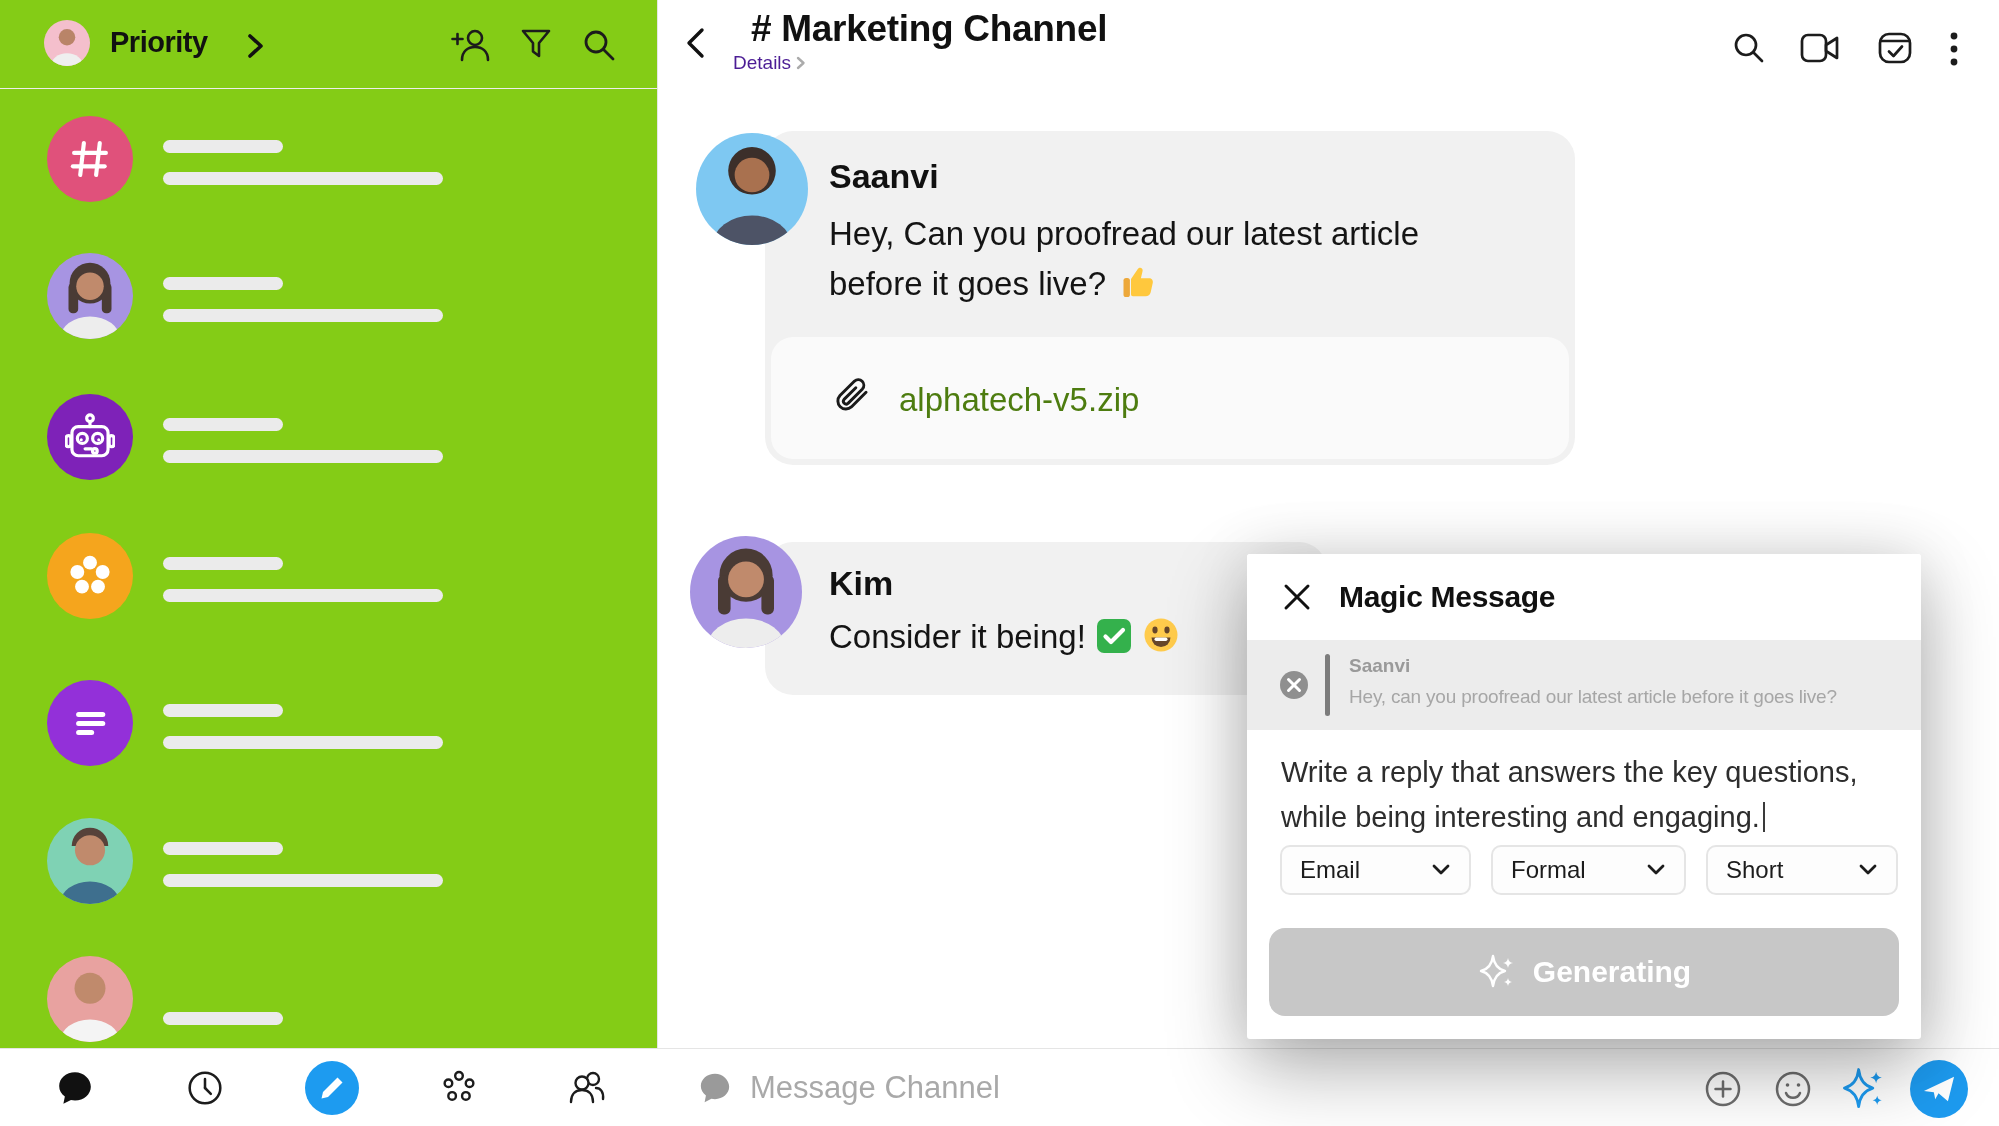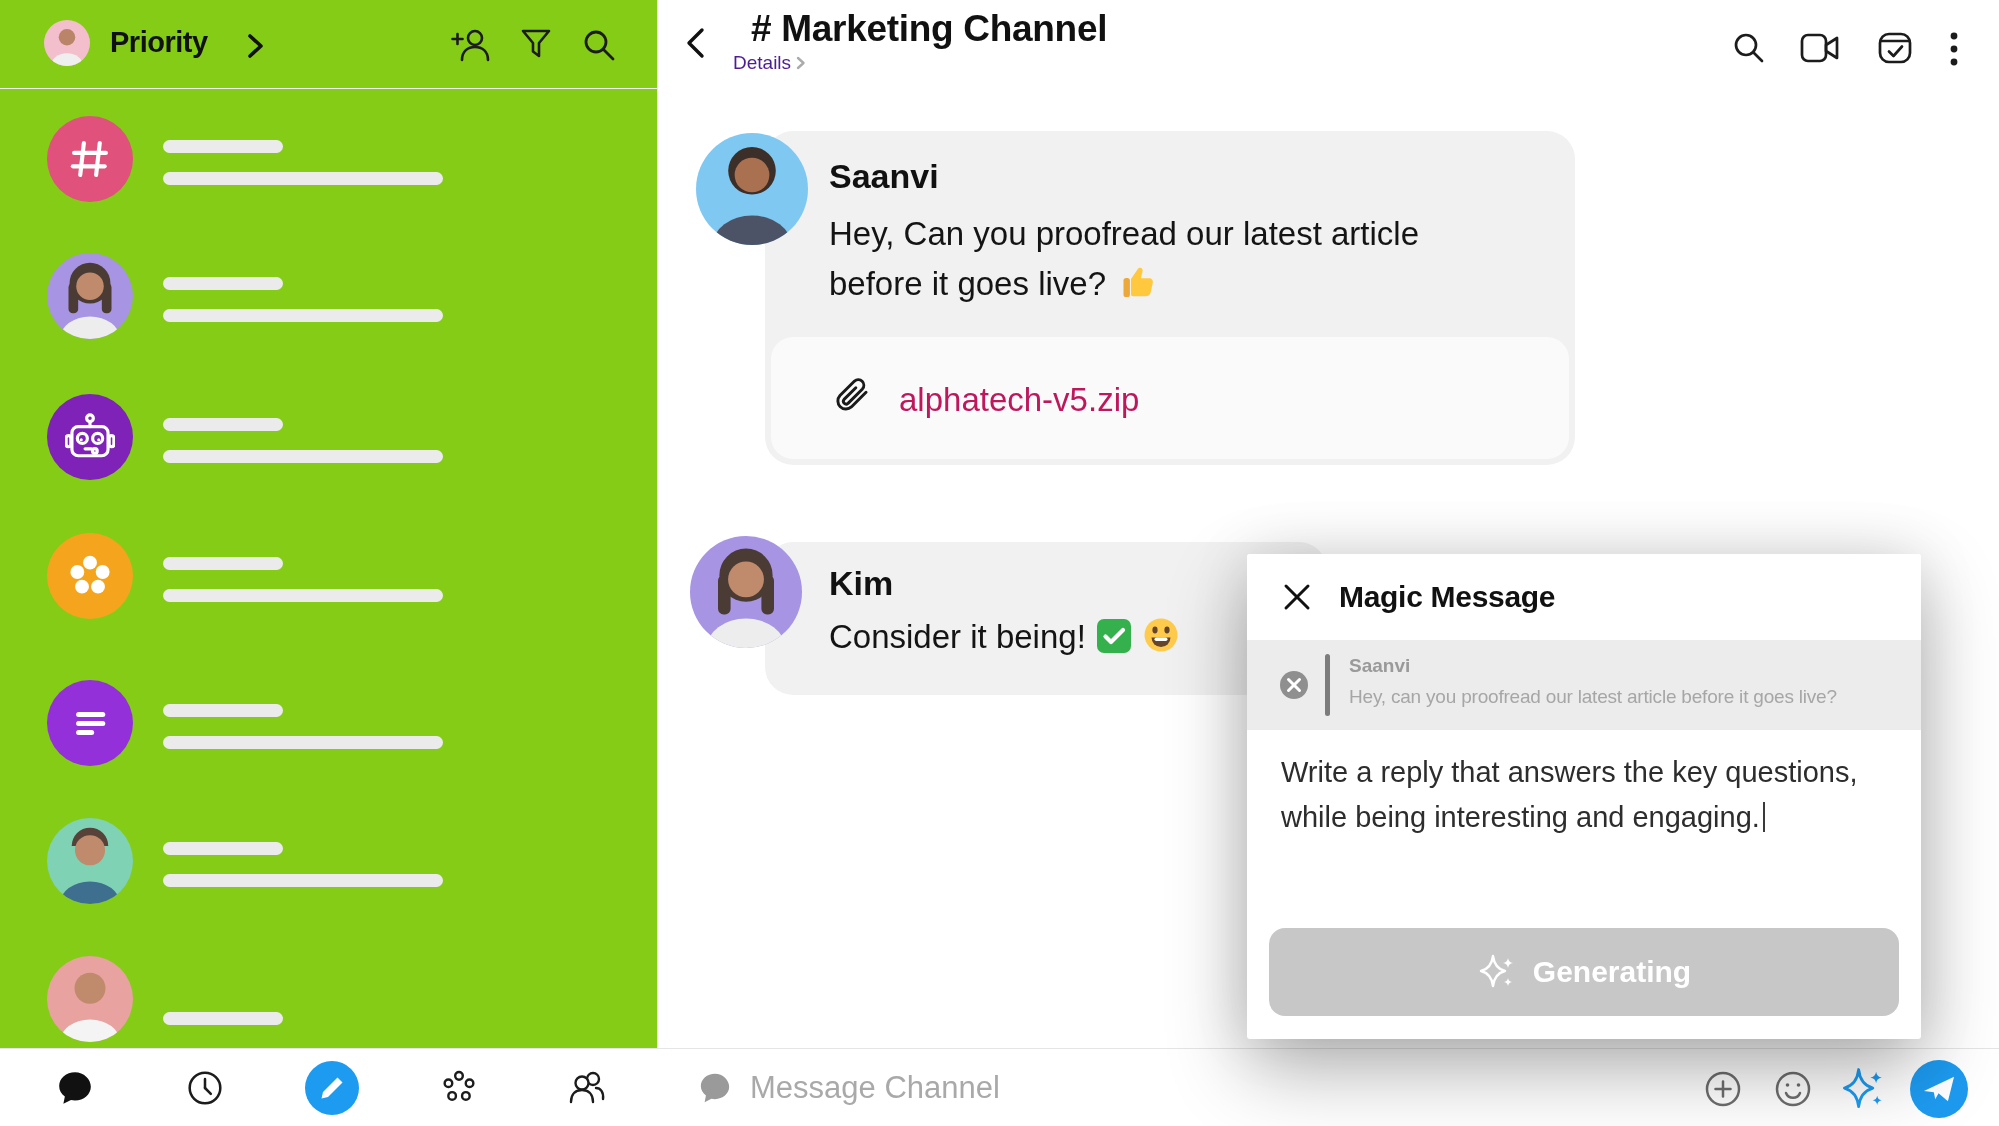--- a/index.html
+++ b/index.html
@@ -33,21 +33,21 @@
   .ch-icons { position:absolute; top:0; }
 
   
   .bubble { position:absolute; background:#F1F1F1; border-radius:28px; }
   .msg-avatar { position:absolute; width:112px; height:112px; border-radius:50%; overflow:hidden; z-index:2;
     display:flex; align-items:center; justify-content:center; }
   .msg-name { position:absolute; left:64px; font-size:34px; font-weight:bold; }
   .msg-text { position:absolute; left:64px; font-size:33px; line-height:50px; color:#141414; }
   .attach { position:absolute; left:6px; bottom:6px; width:798px; height:122px;
     background:#FAFAFA; border-radius:22px; }
-  .attach-label { position:absolute; left:128px; top:44px; font-size:33px; color:#be185d; }
+  .attach-label { position:absolute; left:128px; top:44px; font-size:33px; color:#4d7c0f; }
   .emoji { display:inline-block; vertical-align:-6px; margin-left:10px; }
 
   
   .magic { position:absolute; left:1247px; top:554px; width:674px; height:485px;
     background:#fff; border-radius:3px; z-index:6;
     box-shadow:0 30px 80px rgba(0,0,0,.30), 0 0 60px rgba(0,0,0,.10); overflow:hidden; }
   .mm-header { position:absolute; left:0; top:0; width:100%; height:86px; background:#fff; }
   .mm-close { position:absolute; left:34px; top:27px; cursor:pointer; }
   .mm-title { position:absolute; left:92px; top:26px; font-size:30px; font-weight:bold; letter-spacing:-0.3px; }
   .mm-quote { position:absolute; left:0; top:86px; width:100%; height:90px; background:#ECECEC; }
@@ -296,20 +296,40 @@
         <line x1="9.5" y1="9.5" x2="20.5" y2="20.5" stroke="#fff" stroke-width="3" stroke-linecap="round"></line>
         <line x1="20.5" y1="9.5" x2="9.5" y2="20.5" stroke="#fff" stroke-width="3" stroke-linecap="round"></line>
       </svg>
       <div class="mm-vbar"></div>
       <div class="mm-qauthor">Saanvi</div>
       <div class="mm-qtext">Hey, can you proofread our latest article before it goes live?</div>
     </div>
     <div class="mm-prompt">
       <span>Write a reply that answers the key questions, while being interesting and engaging.</span><span class="cursor"></span>
     </div>
+    <div class="mm-drops">
+      <div class="drop" style="left:33px; width:191px">
+        <span>Email</span>
+        <svg width="20" height="14" viewBox="0 0 20 14">
+          <path d="M3 3 l7 7 7 -7" fill="none" stroke="#1c1c1c" stroke-width="2.8" stroke-linecap="round" stroke-linejoin="round"></path>
+        </svg>
+      </div>
+      <div class="drop" style="left:244px; width:195px">
+        <span>Formal</span>
+        <svg width="20" height="14" viewBox="0 0 20 14">
+          <path d="M3 3 l7 7 7 -7" fill="none" stroke="#1c1c1c" stroke-width="2.8" stroke-linecap="round" stroke-linejoin="round"></path>
+        </svg>
+      </div>
+      <div class="drop" style="left:459px; width:192px">
+        <span>Short</span>
+        <svg width="20" height="14" viewBox="0 0 20 14">
+          <path d="M3 3 l7 7 7 -7" fill="none" stroke="#1c1c1c" stroke-width="2.8" stroke-linecap="round" stroke-linejoin="round"></path>
+        </svg>
+      </div>
+    </div>
     <button class="mm-generate">
       <svg width="40" height="40" viewBox="0 0 40 40" fill="none" stroke="#fff" stroke-width="2.4" stroke-linejoin="round">
         <path d="M16 4 C17 12 20 17 28 19 C20 21 17 26 16 34 C15 26 12 21 4 19 C12 17 15 12 16 4 Z"></path>
         <path d="M31 6 c.5 3 2 4.5 5 5 c-3 .5 -4.5 2 -5 5 c-.5 -3 -2 -4.5 -5 -5 c3 -.5 4.5 -2 5 -5 z" fill="#fff" stroke="none"></path>
         <path d="M31 26 c.4 2.4 1.6 3.6 4 4 c-2.4 .4 -3.6 1.6 -4 4 c-.4 -2.4 -1.6 -3.6 -4 -4 c2.4 -.4 3.6 -1.6 4 -4 z" fill="#fff" stroke="none"></path>
       </svg>
       <span>Generating</span>
     </button>
   </section>
 

